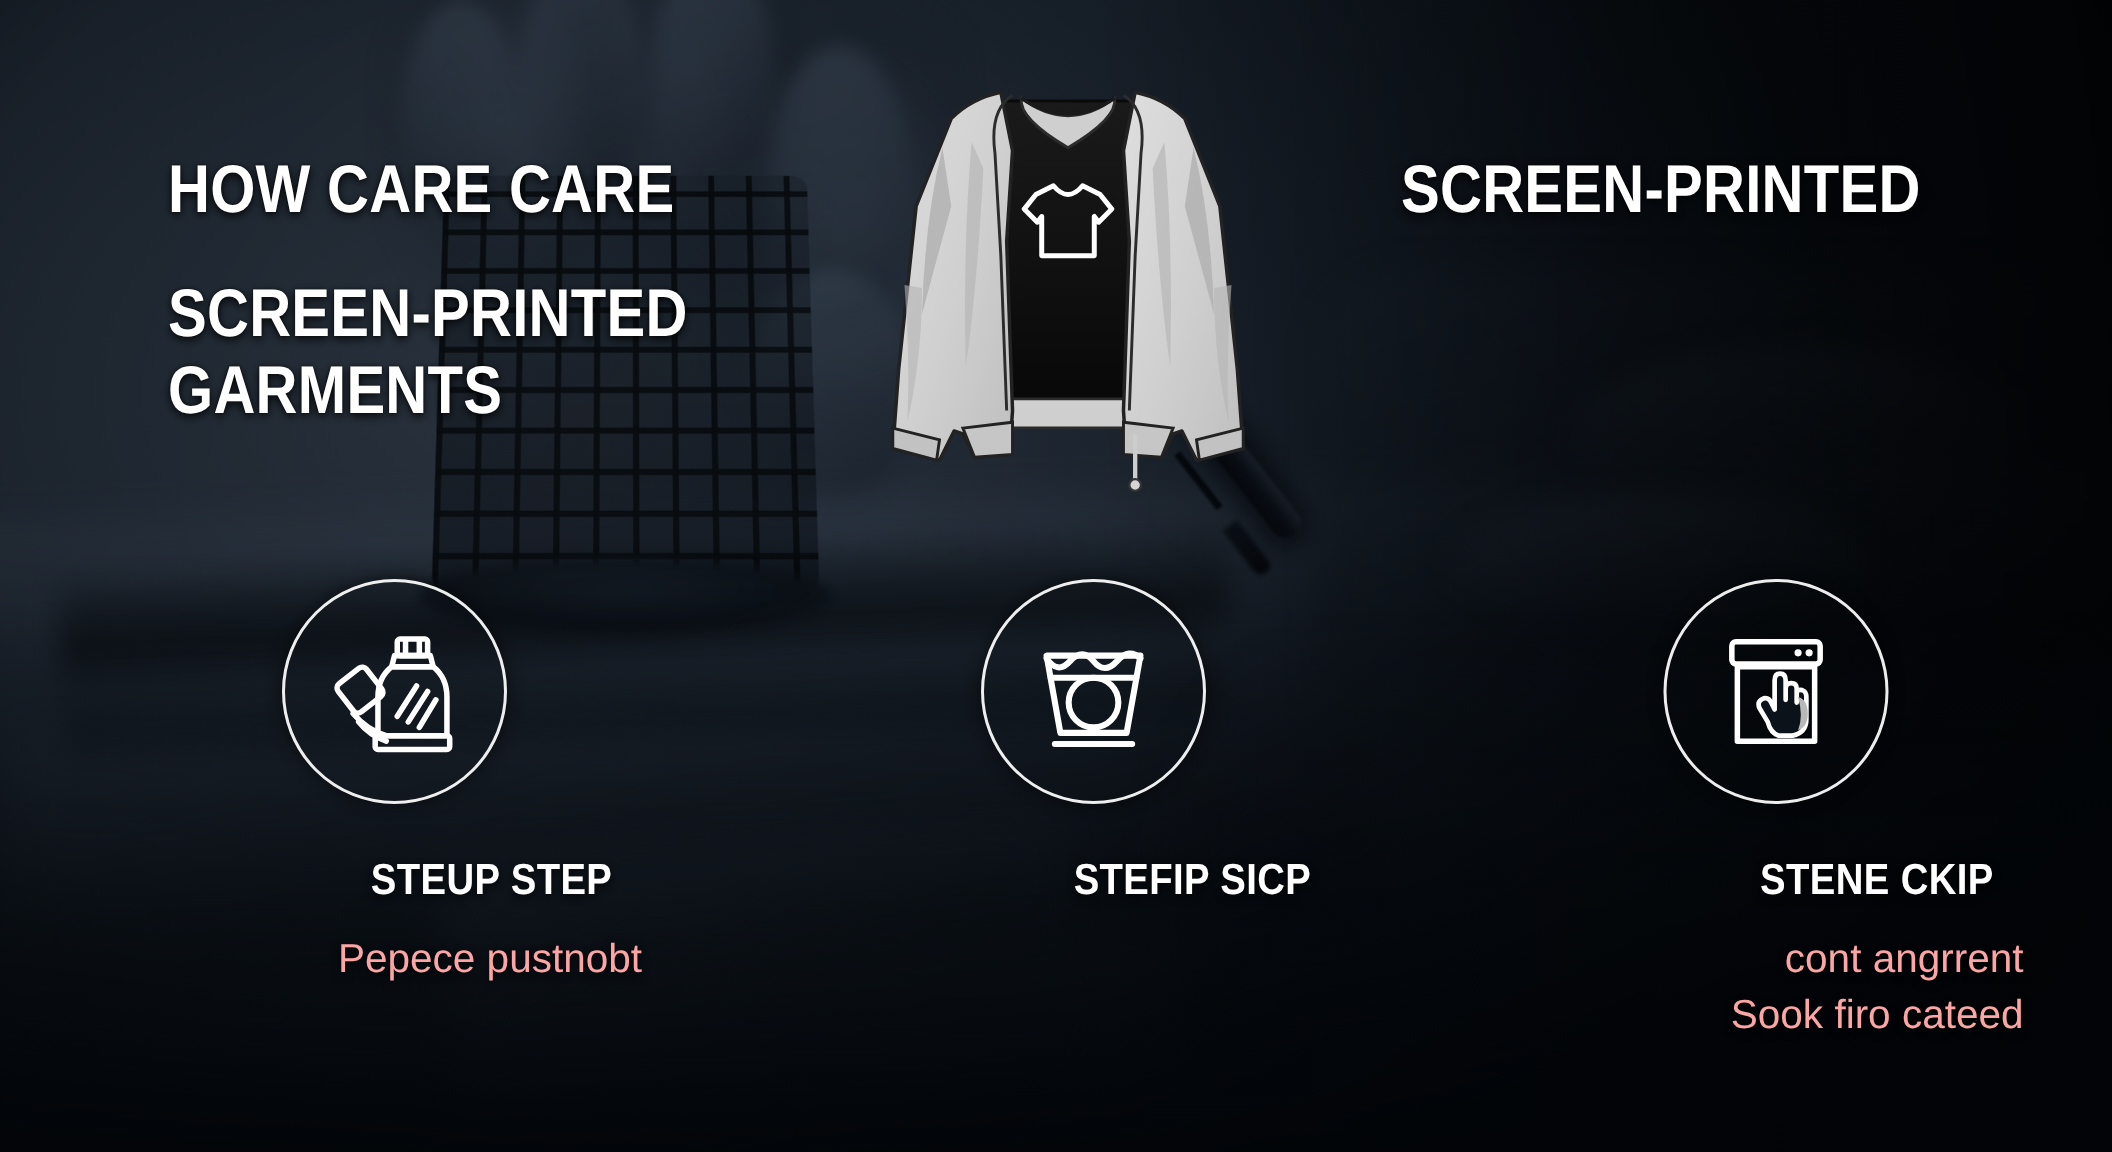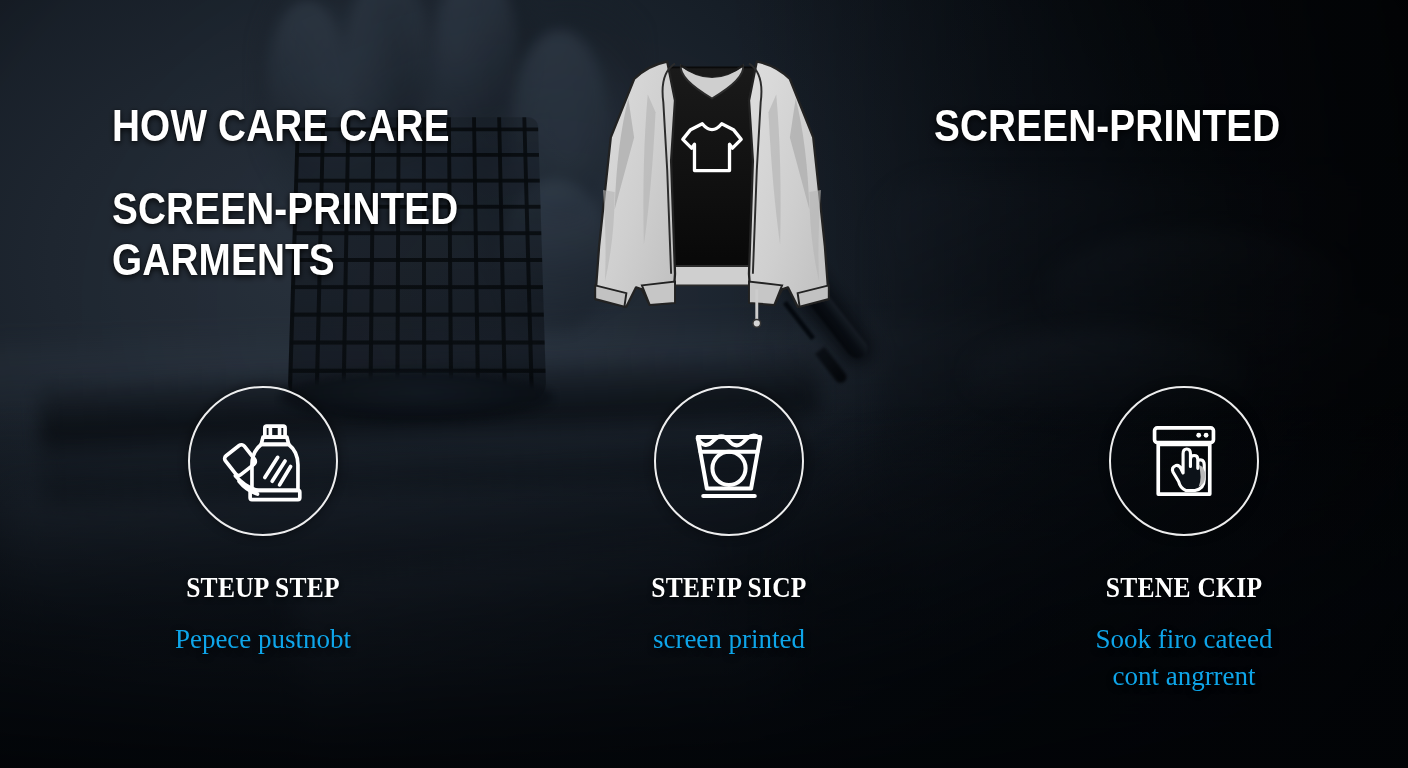--- a/index.html
+++ b/index.html
@@ -211,22 +211,21 @@
   .steps {
     position: absolute;
     left: 0;
     top: 386px;
     width: 1408px;
   }
   .step {
     position: absolute;
     top: 0;
     width: 330px;
-    text-align: center;
-    font-family: Liberation Serif, serif;
+    text-align: right;
   }
   .step-1 { left: 98px; }
   .step-2 { left: 564px; }
   .step-3 { left: 1019px; }
 
   .icon-circle {
     width: 146px;
     height: 146px;
     margin: 0 auto;
     border: 2.5px solid rgba(255,255,255,0.93);
@@ -242,21 +241,21 @@
     color: #ffffff;
     font-size: 29px;
     font-weight: 700;
     letter-spacing: 0.3px;
     transform: scaleX(0.88);
     text-shadow: 0 2px 6px rgba(0,0,0,0.8);
     white-space: nowrap;
   }
   .step-desc {
     margin-top: 17px;
-    color: #0ea5e9;
+    color: #fca5a5;
     font-size: 27px;
     line-height: 1.36;
     font-weight: 400;
     text-shadow: 0 2px 6px rgba(0,0,0,0.75);
   }
   .step-desc span { display: block; }
 </style>
 </head>
 <body>
 
@@ -395,21 +394,20 @@
 
           <line x1="19" y1="40" x2="81" y2="40"></line>
 
           <circle cx="50" cy="58" r="18"></circle>
 
           <line x1="22" y1="88" x2="78" y2="88"></line>
         </svg>
       </div>
       <div class="step-title">STEFIP SICP</div>
       <div class="step-desc">
-        <span>screen printed</span>
       </div>
     </div>
 
     <div class="step step-3">
       <div class="icon-circle">
         <svg viewBox="0 0 100 100" width="92" height="92" fill="none" stroke="#ffffff" stroke-width="4" stroke-linecap="round" stroke-linejoin="round">
 
           <rect x="18" y="14" width="64" height="16" rx="3"></rect>
           <circle cx="66" cy="22" r="2.6" fill="#ffffff" stroke="none"></circle>
           <circle cx="74" cy="22" r="2.6" fill="#ffffff" stroke="none"></circle>
@@ -418,19 +416,19 @@
 
           <path d="M44 72 L38 62 Q36 57 41 55 Q45 54 47 59 L49 63 L49 42 Q49 37 53 37 Q57 37 57 42 L57 56
                    L57 48 Q57 44 61 44 Q65 44 65 48 L65 58
                    L65 52 Q65 48 69 49 Q72 50 72 54 L72 70
                    Q72 80 62 82 L52 82 Q46 80 44 72 Z" fill="#0c1219" stroke="#ffffff" stroke-width="3.4"></path>
           <path d="M66 54 Q73 56 73 66 Q73 76 66 78 Q70 68 66 54 Z" fill="#b9b9b9" stroke="none"></path>
         </svg>
       </div>
       <div class="step-title">STENE CKIP</div>
       <div class="step-desc">
+        <span>cont angrrent</span>
         <span>Sook firo cateed</span>
-        <span>cont angrrent</span>
       </div>
     </div>
 
   </div>
 </div>
 
 </body></html>

